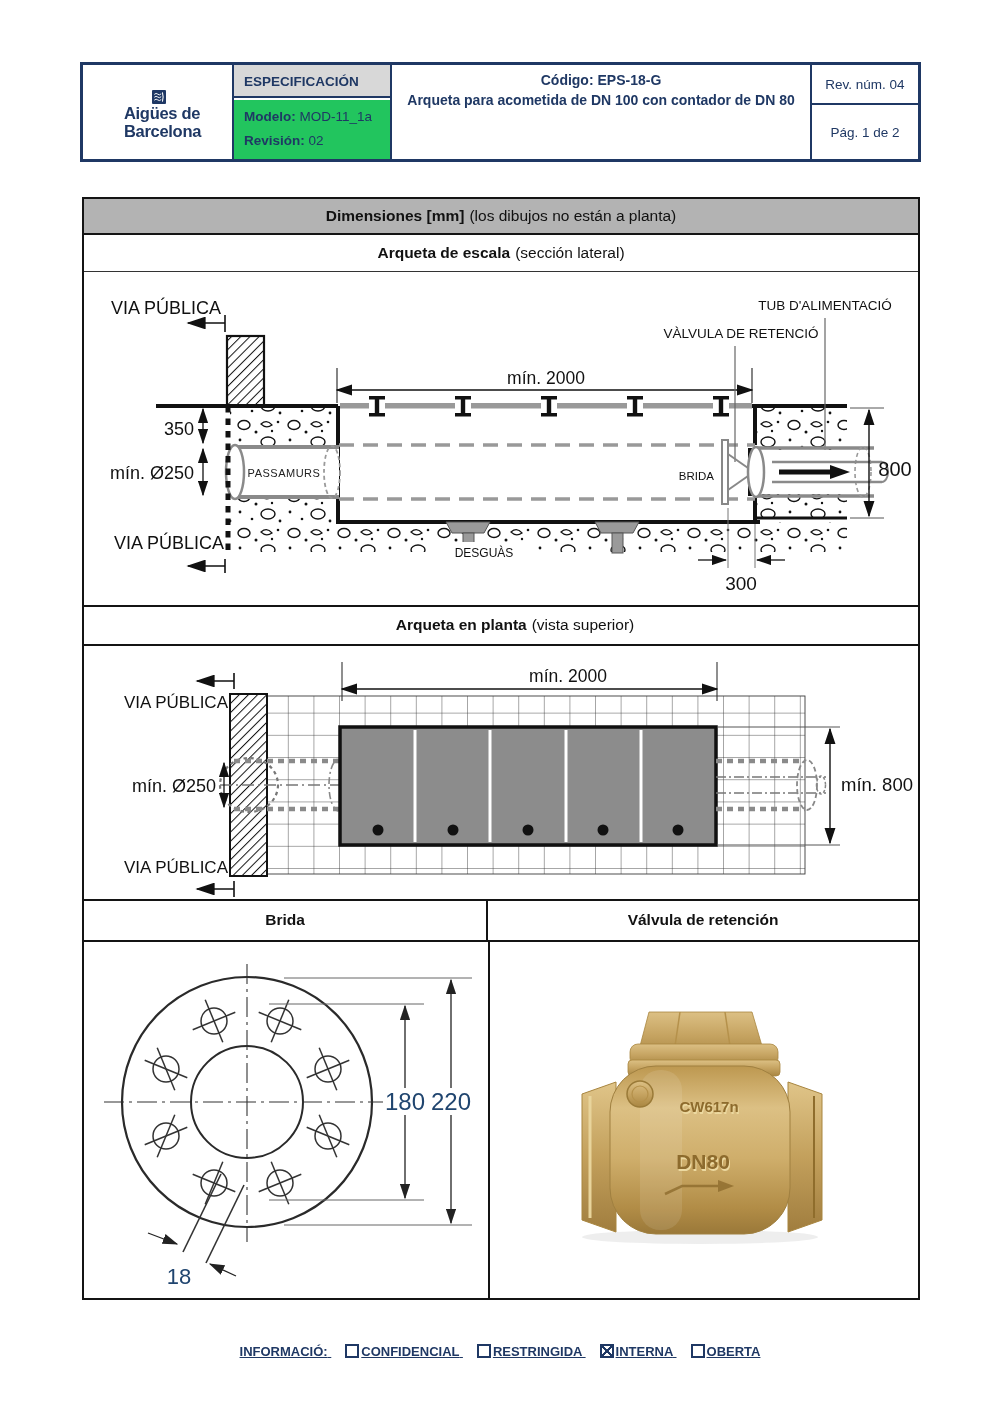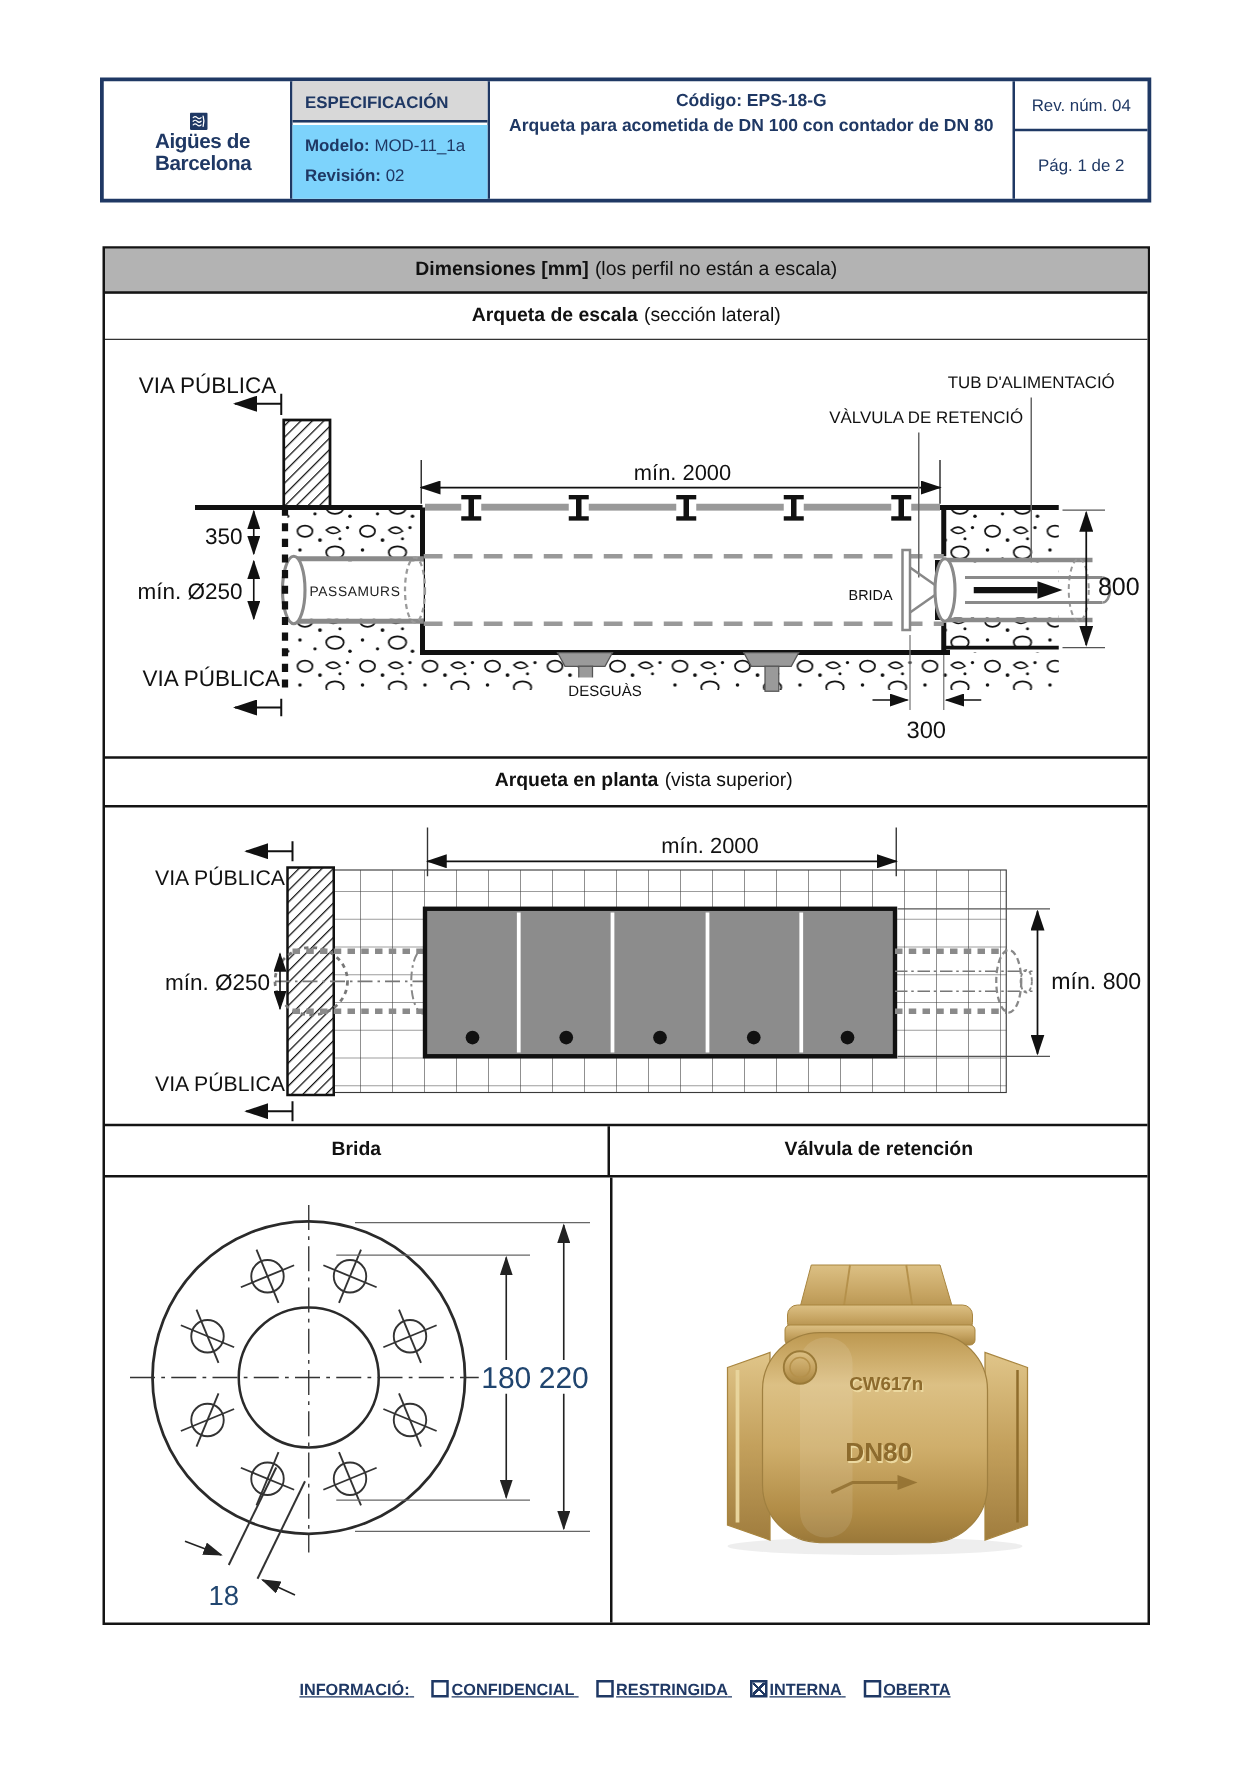--- a/index.html
+++ b/index.html
@@ -3,21 +3,21 @@
 <meta charset="utf-8">
 <style>
   html,body{margin:0;padding:0;background:#fff;}
   body{width:1000px;height:1413px;position:relative;font-family:"Liberation Sans",sans-serif;color:#111;}
   .abs{position:absolute;}
   
   #hdr{left:80px;top:62px;width:841px;height:100px;border:3px solid #1f3864;box-sizing:border-box;background:#fff;}
   .hdiv-v{position:absolute;top:0;bottom:0;width:2px;background:#1f3864;}
   .hcell{position:absolute;box-sizing:border-box;color:#1f3864;}
   #cell-espec{left:151px;top:0;width:156px;height:33px;background:#d8d8d8;border-bottom:2px solid #1f3864;font-weight:bold;font-size:13.5px;line-height:33px;padding-left:10px;}
-  #cell-modelo{left:151px;top:35px;width:156px;height:59px;background:#7dd3fc;font-size:13.5px;padding-left:10px;padding-top:5px;line-height:24px;}
+  #cell-modelo{left:151px;top:35px;width:156px;height:59px;background:#22c55e;font-size:13.5px;padding-left:10px;padding-top:5px;line-height:24px;}
   #cell-codigo{left:309px;top:0;width:418px;height:94px;text-align:center;padding-top:7px;}
   #cell-codigo .cod{font-weight:bold;font-size:14px;}
   #cell-codigo .tit{font-weight:bold;font-size:14px;margin:3px auto 16px;max-width:400px;line-height:1.35;}
   #cell-rev{left:729px;top:0;width:106px;height:40px;border-bottom:2px solid #1f3864;text-align:center;line-height:40px;font-size:13.5px;}
   #cell-pag{left:729px;top:42px;width:106px;height:52px;text-align:center;line-height:52px;font-size:13.5px;}
   .blb{font-weight:bold;}
   #logo{left:6px;top:25px;width:140px;height:50px;display:flex;align-items:center;flex-direction:column;}
   #logo .ltxt{margin-left:7px;color:#1f3864;font-weight:bold;font-size:16.5px;line-height:18px;letter-spacing:-0.3px;}
   
   #main{left:82px;top:197px;width:838px;height:1103px;border:2.5px solid #141414;box-sizing:border-box;background:#fff;}
@@ -70,21 +70,21 @@
     <div class="cod">Código: EPS-18-G</div>
     <div class="tit">Arqueta para acometida de DN 100 con contador de DN 80</div>
   </div>
   <div id="cell-rev" class="hcell">Rev. núm. 04</div>
   <div id="cell-pag" class="hcell">Pág. 1 de 2</div>
 </div>
 
 <div id="main" class="abs">
 
   <div id="bar-dims" class="row">
-    <span class="btl">Dimensiones [mm]</span><span class="rest">(los perfil no están a escala)</span>
+    <span class="btl">Dimensiones [mm]</span><span class="rest">(los dibujos no están a planta)</span>
   </div>
 
   <div id="bar-perfil" class="row">
     <span class="btl">Arqueta de escala</span><span class="rest">(sección lateral)</span>
   </div>
 
   <svg class="row" style="top:73px;height:331px" width="833" height="331" viewBox="0 0 833 331">
     <defs>
       <marker id="pA" viewBox="0 0 12 8" refX="11" refY="4" markerWidth="12" markerHeight="8" orient="auto">
           <path d="M0,0L12,4L0,8z" fill="#111"></path>

